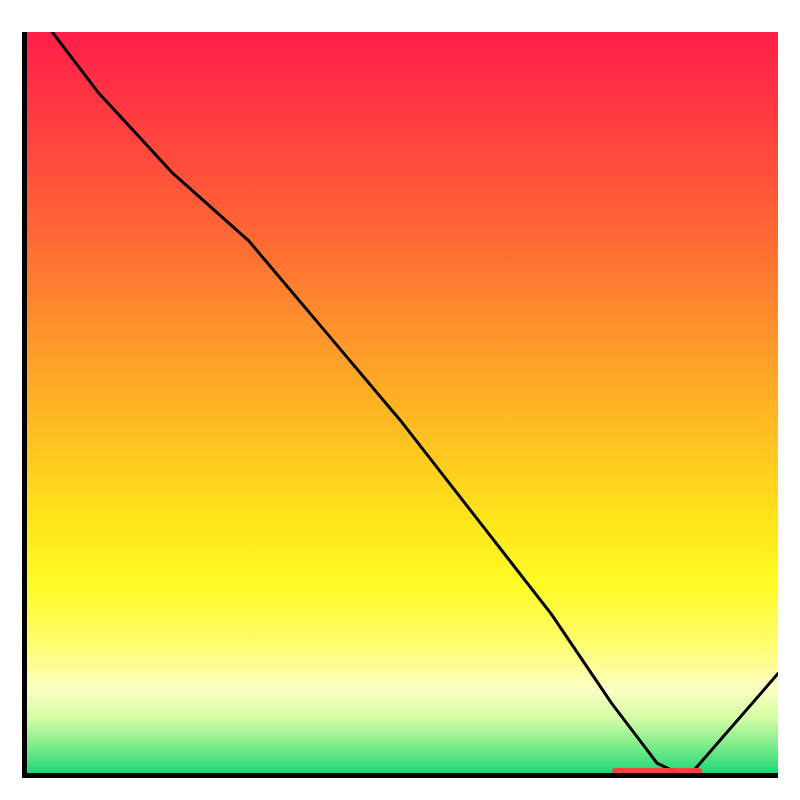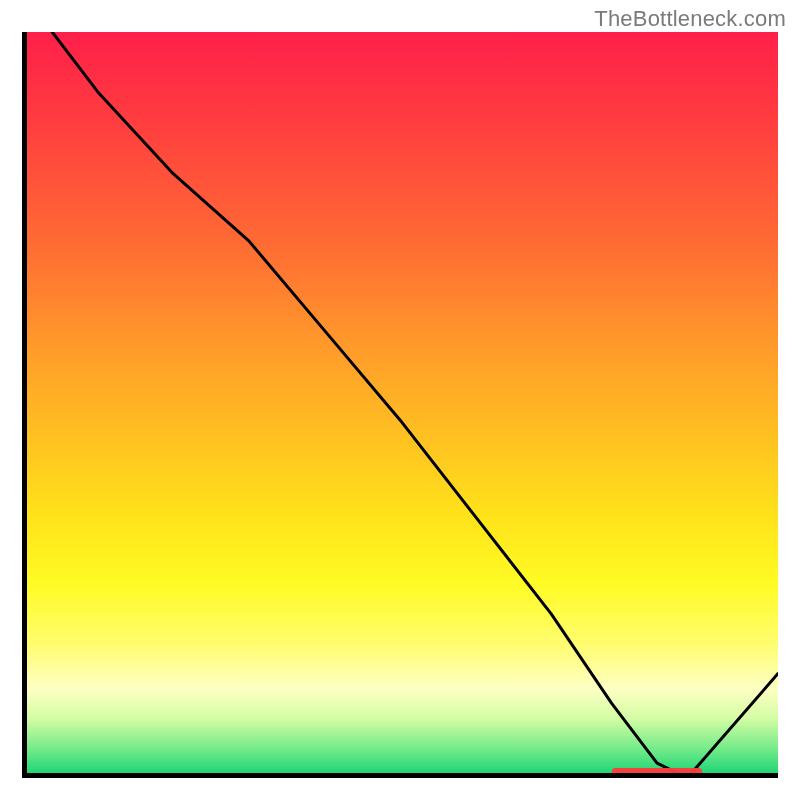--- a/index.html
+++ b/index.html
@@ -83,21 +83,20 @@
     height: 7px;
     border-radius: 3px;
     background: #ff3b3b;
     opacity: 0.95;
   }
 </style>
 </head>
 <body>
 <div class="wrap">
 
-<div class="attribution">TheBottleneck.com</div>
 
 <div class="plot">
   <div class="plot-bg"></div>
 
   <svg class="line" viewBox="0 0 100 100" preserveAspectRatio="none">
     <polyline id="chart-polyline" fill="none" stroke="#000000" stroke-width="0.45" stroke-linejoin="round" stroke-linecap="round" vector-effect="non-scaling-stroke" points="4.00,0.00 10.00,8.00 20.00,19.00 30.00,28.00 40.00,40.00 50.00,52.00 60.00,65.00 70.00,78.00 78.00,90.00 84.00,98.00 88.00,100.00 100.00,86.00" style="stroke-width: 3px;"></polyline>
   </svg>
 
   <div class="min-marker" id="min-marker" style="left: 78%; width: 12%; bottom: 3px; background: rgb(255, 59, 59);"></div>
 

